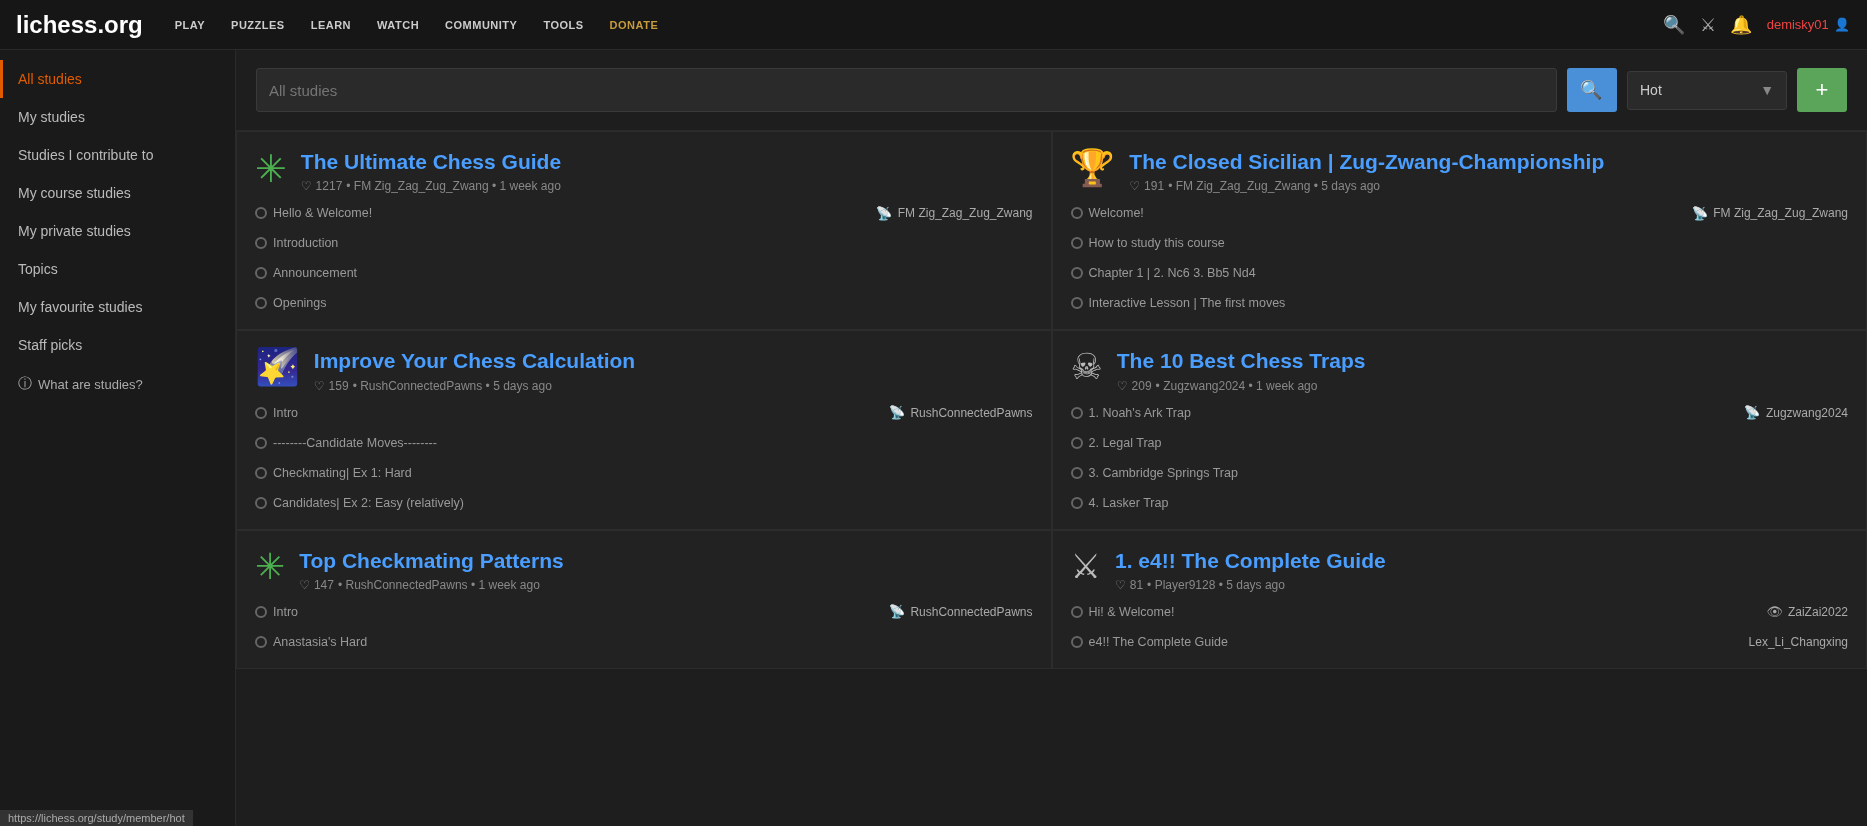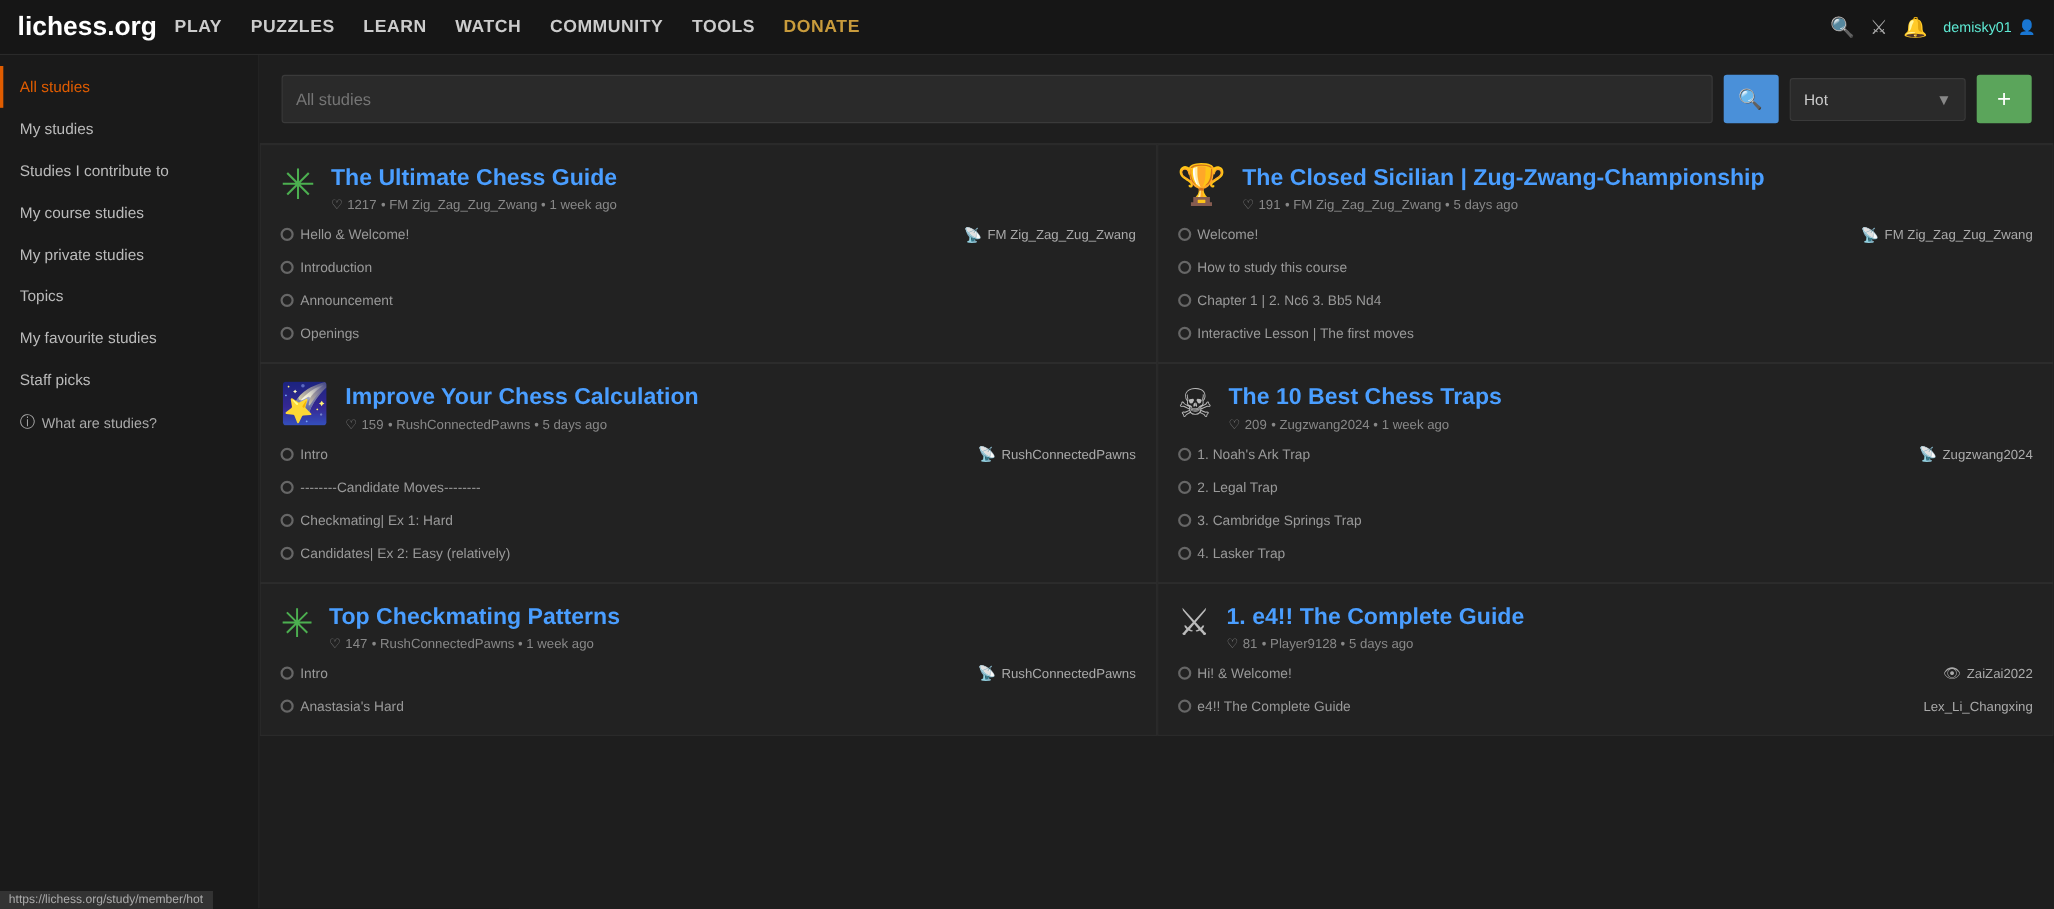--- a/index.html
+++ b/index.html
@@ -18,27 +18,28 @@
       align-items: center;
       height: 50px;
       padding: 0 16px;
       gap: 6px;
       border-bottom: 1px solid #2a2a2a;
     }
     .logo {
       color: #fff;
       font-size: 24px;
       font-weight: bold;
+      margin-right: 16px;
       white-space: nowrap;
     }
     .nav-link {
       color: #ccc;
       text-decoration: none;
       padding: 6px 10px;
-      font-size: 16px;
+      font-size: 11px;
       font-weight: 600;
       letter-spacing: 0.5px;
       cursor: pointer;
     }
     .nav-link.donate { color: #c89b3c; }
     .topnav-right {
       margin-left: auto;
       display: flex;
       align-items: center;
       gap: 14px;
@@ -46,21 +47,21 @@
     .topnav-icon {
       color: #aaa;
       font-size: 18px;
       cursor: pointer;
     }
     .topnav-user {
       display: flex;
       align-items: flex-end;
       gap: 6px;
       cursor: pointer;
-      color: #5eead4;
+      color: #ef4444;
       font-size: 13px;
     }
 
     
     .layout {
       display: flex;
       height: calc(826px - 50px);
     }
 
     

